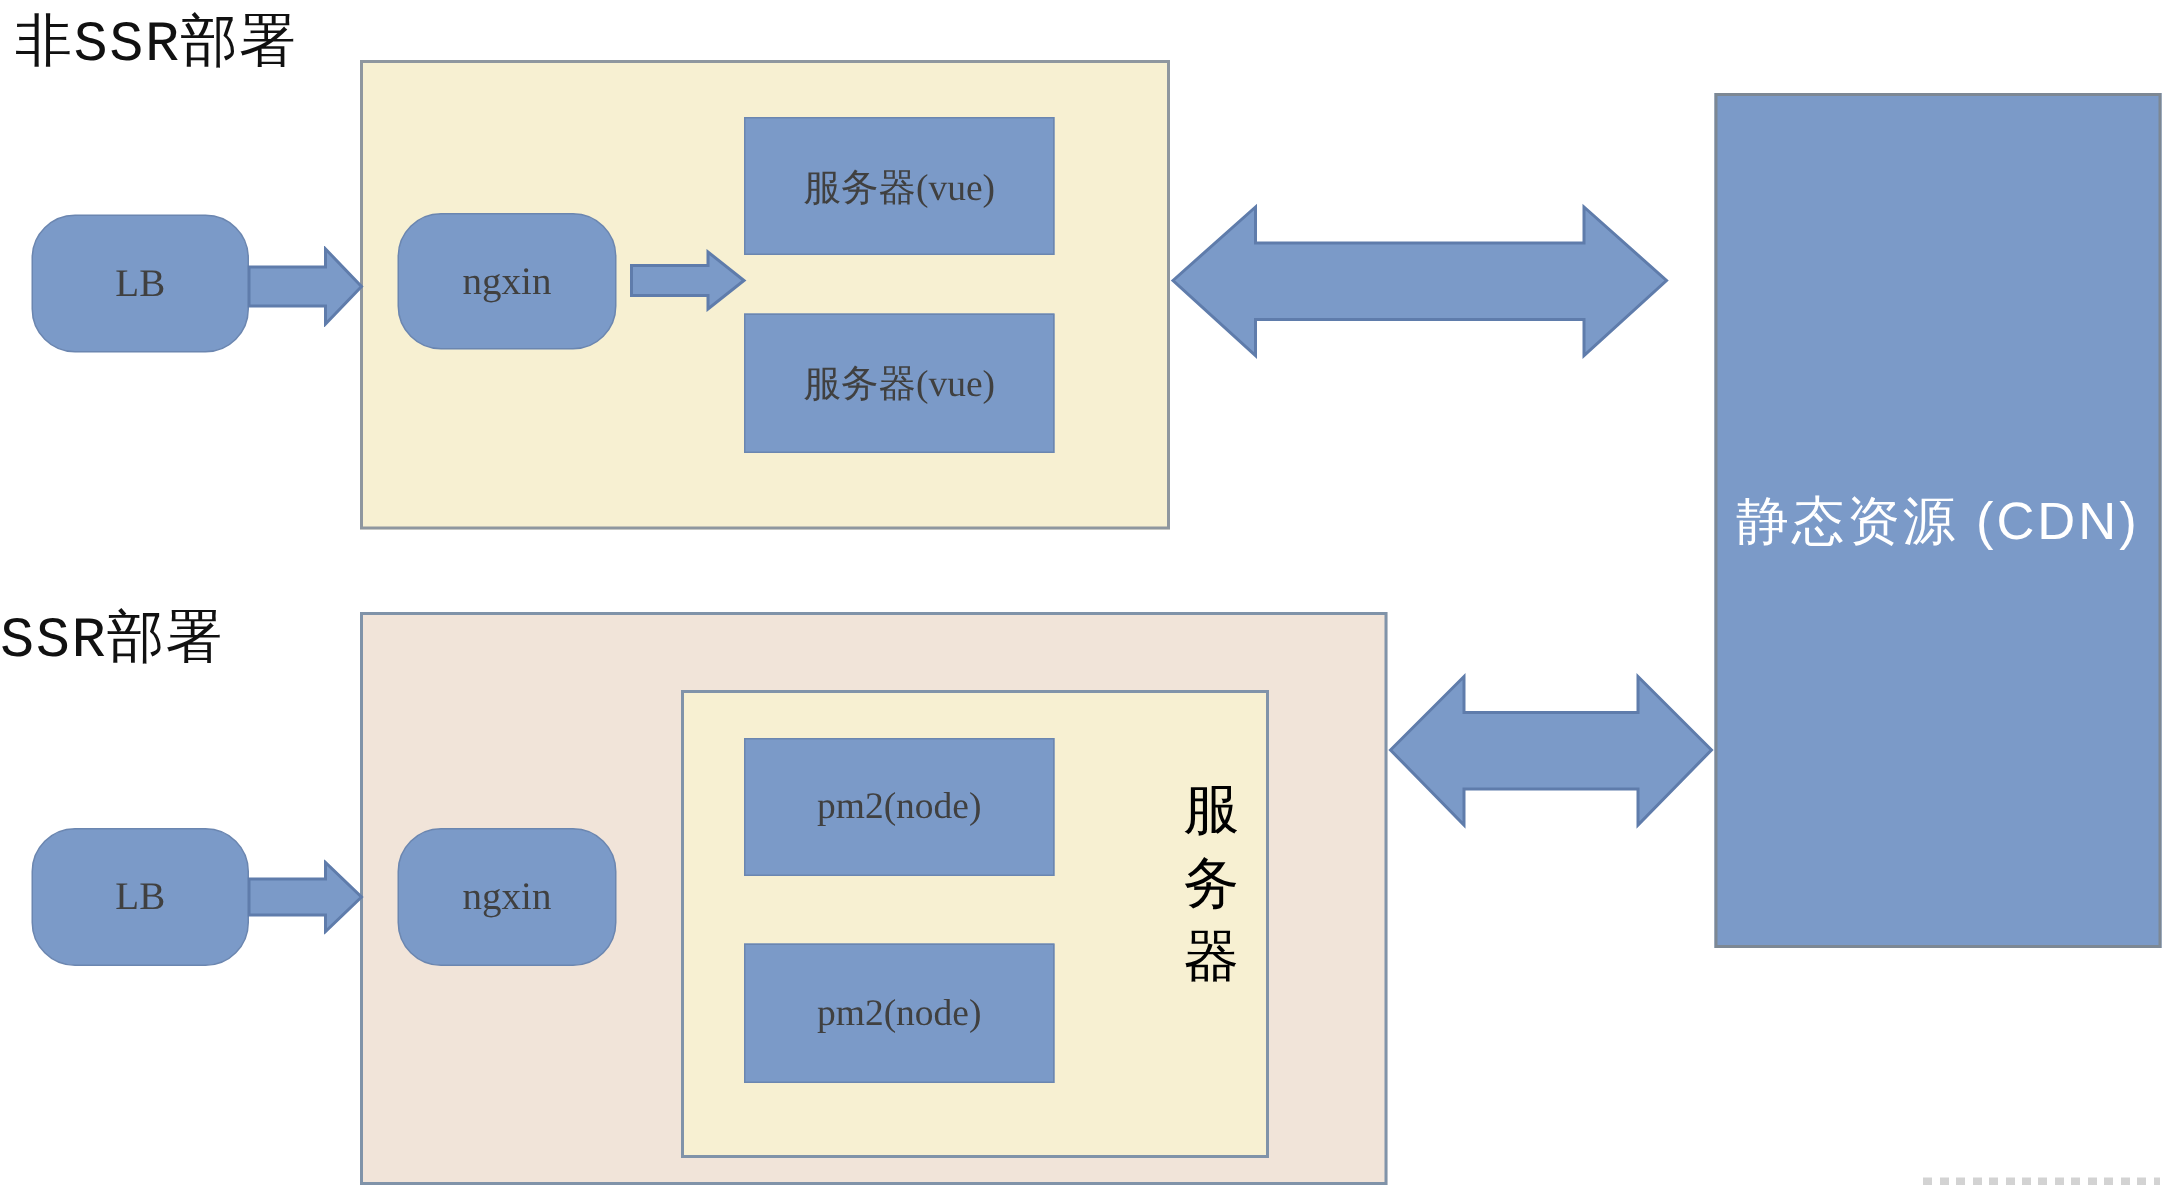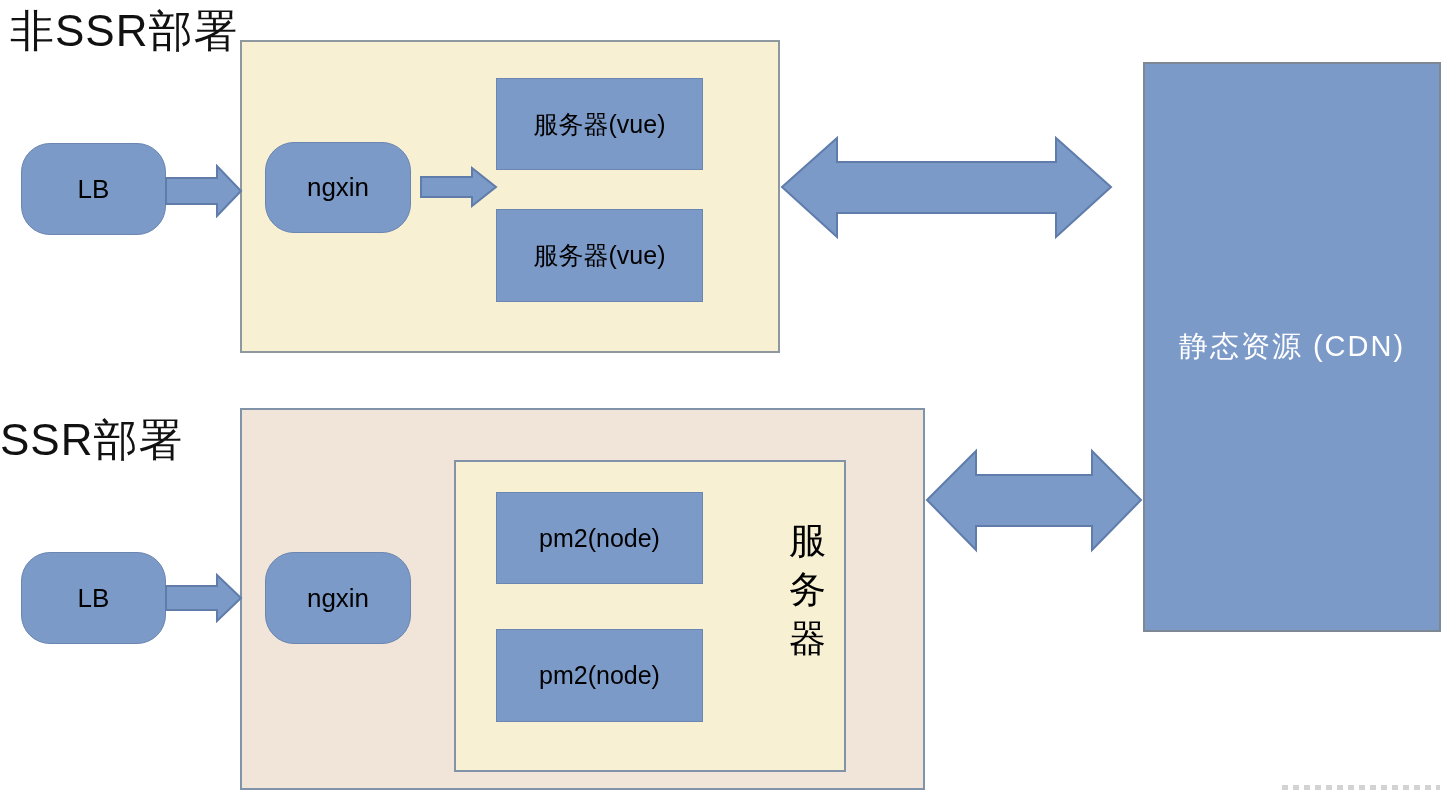--- a/index.html
+++ b/index.html
@@ -17,60 +17,61 @@
   .canvas{
     position:relative;
     width:1446px;height:790px;
     overflow:hidden;
     background:#ffffff;
     font-family:"Liberation Sans", sans-serif;
   }
   .section-title{
     position:absolute;
     color:var(--title-color);
-    font-family:Liberation Sans, sans-serif;
-    font-size:44px;
+    font-family:Liberation Mono, monospace;
+    font-size:38px;
     font-weight:500;
     letter-spacing:1px;
     white-space:nowrap;
   }
   .container-box{
     position:absolute;
     box-sizing:content-box;
   }
   .cream-box{
     background:var(--cream);
     border:2px solid var(--cream-border);
   }
   .pink-box{
     background:var(--pink);
     border:2px solid var(--pink-border);
   }
   .node{
     position:absolute;
     background:var(--node-blue);
     border:1px solid var(--node-border);
-    color:#000000;
+    color:#404040;
     display:flex;
     align-items:center;
     justify-content:center;
     text-align:center;
     box-sizing:content-box;
+    font-family:Liberation Serif, serif;
   }
   .node.small-label{font-size:26px;border-radius:29px;}
   .node.server-label{font-size:25px;}
   .cdn-box{
     position:absolute;
     background:var(--node-blue);
     border:2px solid var(--cdn-border);
     color:#ffffff;
     display:flex;
     align-items:center;
     justify-content:center;
-    font-size:29px;
+    font-size:35px;
     letter-spacing:2px;
     box-sizing:content-box;
   }
   .arrow{position:absolute;display:block;}
   .arrow polygon{
     fill:var(--node-blue);
     stroke:var(--arrow-outline);
     stroke-width:2;
     stroke-linejoin:miter;
   }
@@ -118,21 +119,21 @@
   <div class="node server-label" style="left:496px;top:78px;width:205px;height:90px;">服务器(vue)</div>
 
   <div class="node server-label" style="left:496px;top:209px;width:205px;height:91px;">服务器(vue)</div>
 
   <svg class="arrow" style="left:780px;top:135px;" width="333" height="105" viewBox="0 0 333 105">
     <polygon points="2,52 57,3 57,27 276,27 276,3 331,52 276,102 276,78 57,78 57,102"></polygon>
   </svg>
 
   <div class="cdn-box" style="left:1143px;top:62px;width:294px;height:566px;">静态资源 (CDN)</div>
 
-  <div class="section-title" style="left:0px;top:411px;">SSR部署</div>
+  <div class="section-title" style="left:0px;top:399px;">SSR部署</div>
 
   <div class="container-box pink-box" style="left:240px;top:408px;width:681px;height:378px;"></div>
 
   <div class="node small-label" style="left:21px;top:552px;width:143px;height:90px;">LB</div>
 
   <svg class="arrow" style="left:165px;top:573px;" width="78" height="50" viewBox="0 0 78 50">
     <polygon points="1,13 52,13 52,2 76,25 52,48 52,37 1,37"></polygon>
   </svg>
 
   <div class="node small-label" style="left:265px;top:552px;width:144px;height:90px;">ngxin</div>

